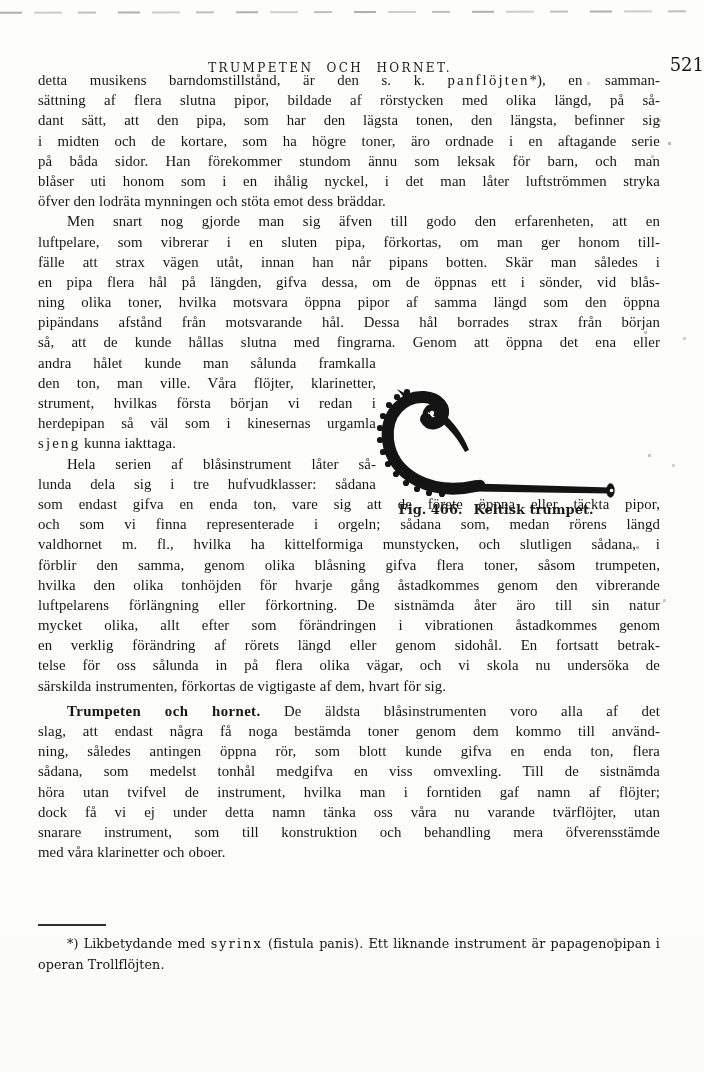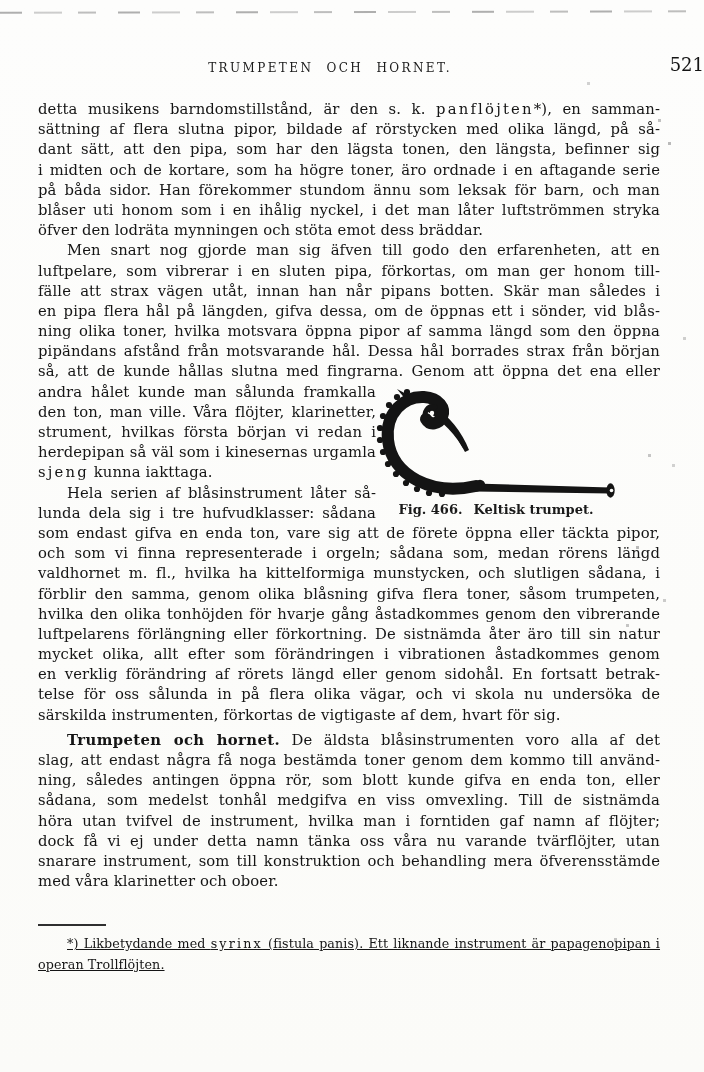--- a/index.html
+++ b/index.html
@@ -31,38 +31,38 @@
       627px 625px 0 1px #a0a0a0, 615px 939px 0 1px #9b9b9b, 588px 83px 0 1px #b5b5b5;
     opacity:.6;}
   .running-title{
     position:absolute;left:38px;top:61px;width:584px;
     text-align:center;font-size:12px;letter-spacing:2.4px;word-spacing:7px;
     color:#1b1b1b;
   }
   .page-number{
     position:absolute;top:54px;right:44px;font-size:18px;color:#141414;
   }
-  .body-text{position:absolute;left:38px;top:99px;width:622px;}
+  .body-text{position:absolute;left:38px;top:70px;width:622px;font-family:Liberation Serif, serif;}
   .line{
     height:20.2px;line-height:20.2px;font-size:14.8px;
     text-align:justify;text-align-last:justify;
     letter-spacing:.1px;overflow:visible;
   }
   .line.end{text-align-last:left;}
   .line.narrow{width:338px;}
   .line.ind{text-indent:29px;}
   .line.gap{margin-top:5px;}
   .sp{letter-spacing:2.2px;}
   .b{font-weight:bold;letter-spacing:.4px;}
   .figure{position:absolute;left:374px;top:388px;width:244px;text-align:center;font-weight:bold;}
   .figure svg{display:block;}
   .fig-caption{font-size:13px;margin-top:2px;white-space:nowrap;color:#1a1a1a;}
   .fig-label{margin-right:11px;}
   .footnote-rule{position:absolute;left:38px;top:924px;width:68px;height:2px;background:#2f2f2f;}
-  .footnote{position:absolute;left:38px;top:934px;width:622px;text-decoration:underline;}
+  .footnote{position:absolute;left:38px;top:934px;width:622px;}
   .footnote .line{font-size:12.7px;height:20.5px;line-height:20.5px;}
 </style>
 </head>
 <body>
 
 <div class="page">
 
   <div class="page-edge"></div>
   <div class="speckles"></div>
 
@@ -96,21 +96,21 @@
       <div class="line">valdhornet m. fl., hvilka ha kittelformiga munstycken, och slutligen sådana, i</div>
       <div class="line">förblir den samma, genom olika blåsning gifva flera toner, såsom trumpeten,</div>
       <div class="line">hvilka den olika tonhöjden för hvarje gång åstadkommes genom den vibrerande</div>
       <div class="line">luftpelarens förlängning eller förkortning. De sistnämda åter äro till sin natur</div>
       <div class="line">mycket olika, allt efter som förändringen i vibrationen åstadkommes genom</div>
       <div class="line">en verklig förändring af rörets längd eller genom sidohål. En fortsatt betrak-</div>
       <div class="line">telse för oss sålunda in på flera olika vägar, och vi skola nu undersöka de</div>
       <div class="line end">särskilda instrumenten, förkortas de vigtigaste af dem, hvart för sig.</div>
       <div class="line ind gap"><span class="b">Trumpeten och hornet.</span> De äldsta blåsinstrumenten voro alla af det</div>
       <div class="line">slag, att endast några få noga bestämda toner genom dem kommo till använd-</div>
-      <div class="line">ning, således antingen öppna rör, som blott kunde gifva en enda ton, eller</div>
+      <div class="line">ning, således antingen öppna rör, som blott kunde gifva en enda ton, flera</div>
       <div class="line">sådana, som medelst tonhål medgifva en viss omvexling. Till de sistnämda</div>
       <div class="line">höra utan tvifvel de instrument, hvilka man i forntiden gaf namn af flöjter;</div>
       <div class="line">dock få vi ej under detta namn tänka oss våra nu varande tvärflöjter, utan</div>
       <div class="line">snarare instrument, som till konstruktion och behandling mera öfverensstämde</div>
       <div class="line end">med våra klarinetter och oboer.</div>
     </div>
 
   <div class="figure">
     <svg width="244" height="112" viewBox="0 0 244 112" xmlns="http://www.w3.org/2000/svg">
       <g fill="#141414" stroke="none">

